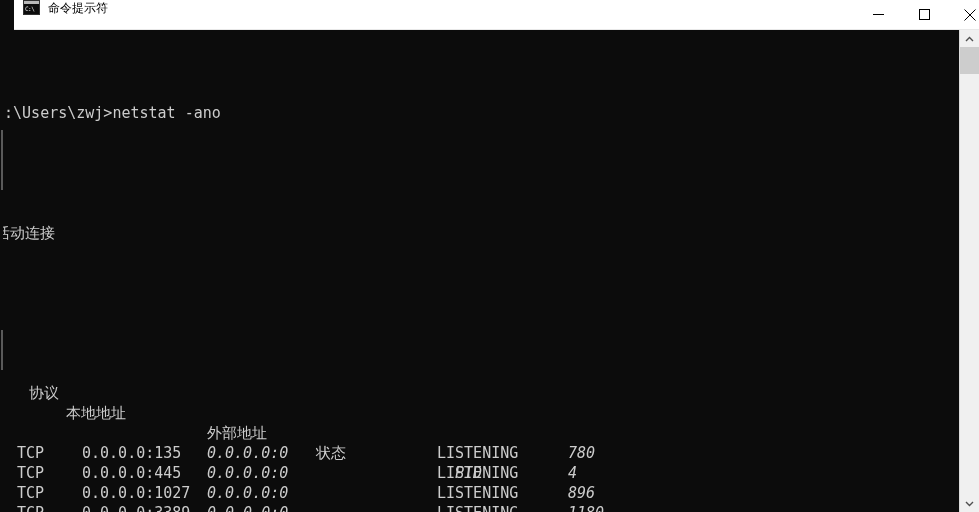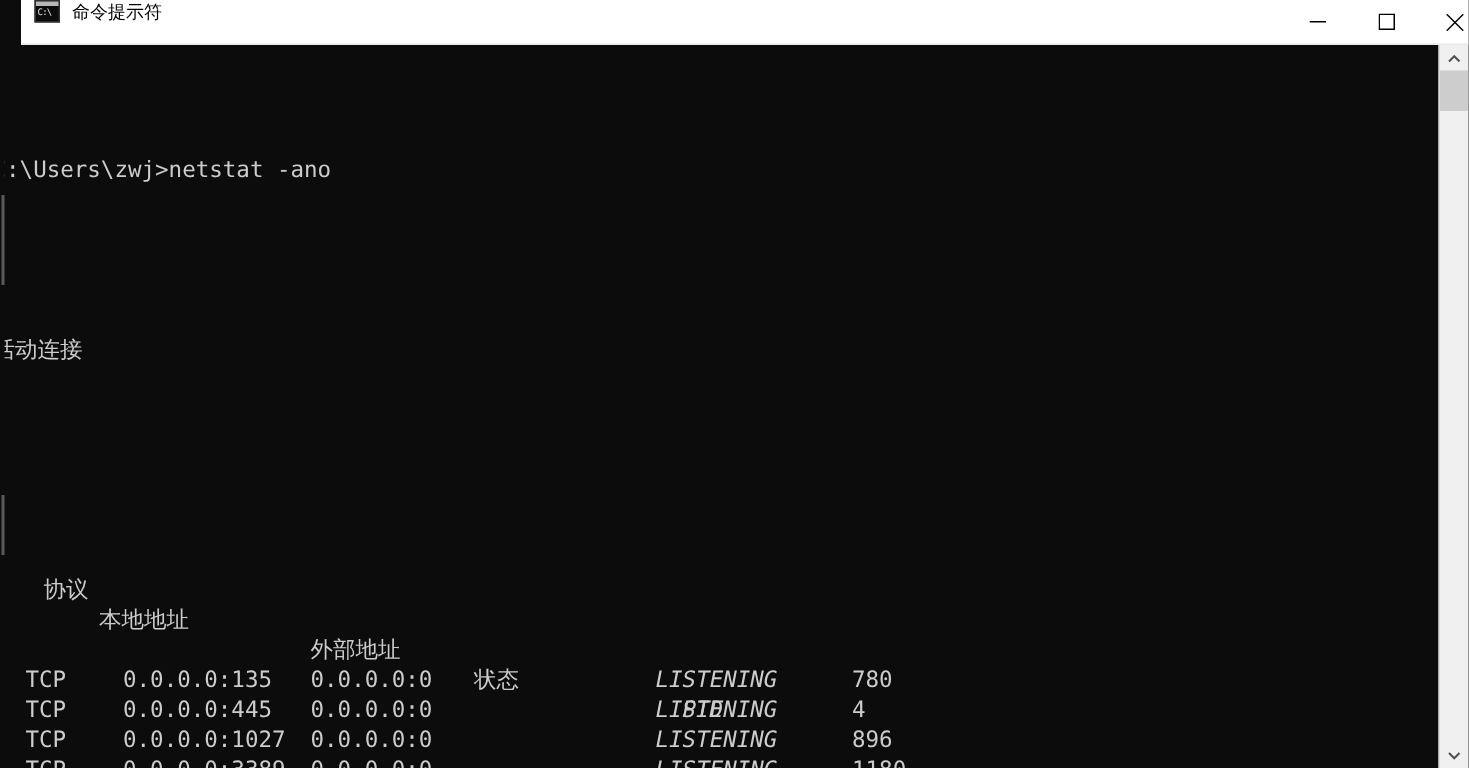--- a/index.html
+++ b/index.html
@@ -102,23 +102,23 @@
     height: 20px;
     white-space: pre;
   }
   .row {
     height: 20px;
     white-space: pre;
     position: relative;
   }
   .c-proto  { position: absolute; left: 22px;  }
   .c-local  { position: absolute; left: 71px; margin-left: 16px;  }
-  .c-remote { position: absolute; left: 212px; }
-  .c-state  { position: absolute; left: 442px; font-style: italic; }
-  .c-pid    { position: absolute; left: 573px; }
+  .c-remote { position: absolute; left: 212px; font-style: italic; }
+  .c-state  { position: absolute; left: 442px; }
+  .c-pid    { position: absolute; left: 573px; font-style: italic; }
 
   .h-proto  { position: absolute; left: 22px; margin-left: 12px;  }
   .h-local  { position: absolute; left: 71px;  }
   .h-remote { position: absolute; left: 212px; }
   .h-state  { position: absolute; left: 321px; }
   .h-pid    { position: absolute; left: 460px; font-style: italic; }
 
   .cjk { font-family: "DejaVu Sans", sans-serif; font-size: 15px; }
 
   

